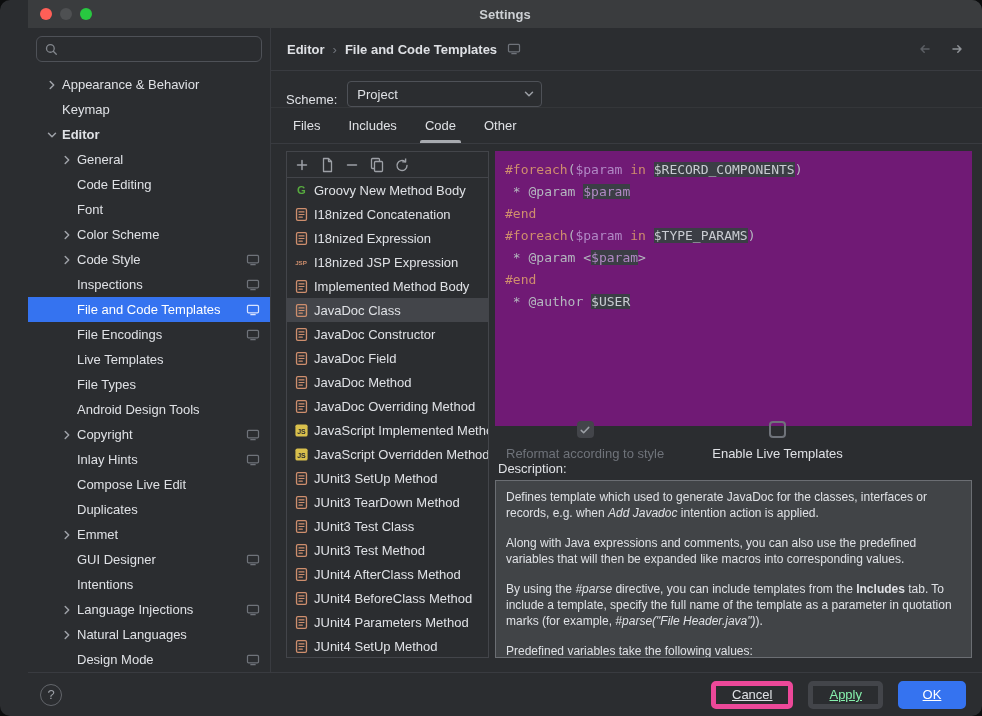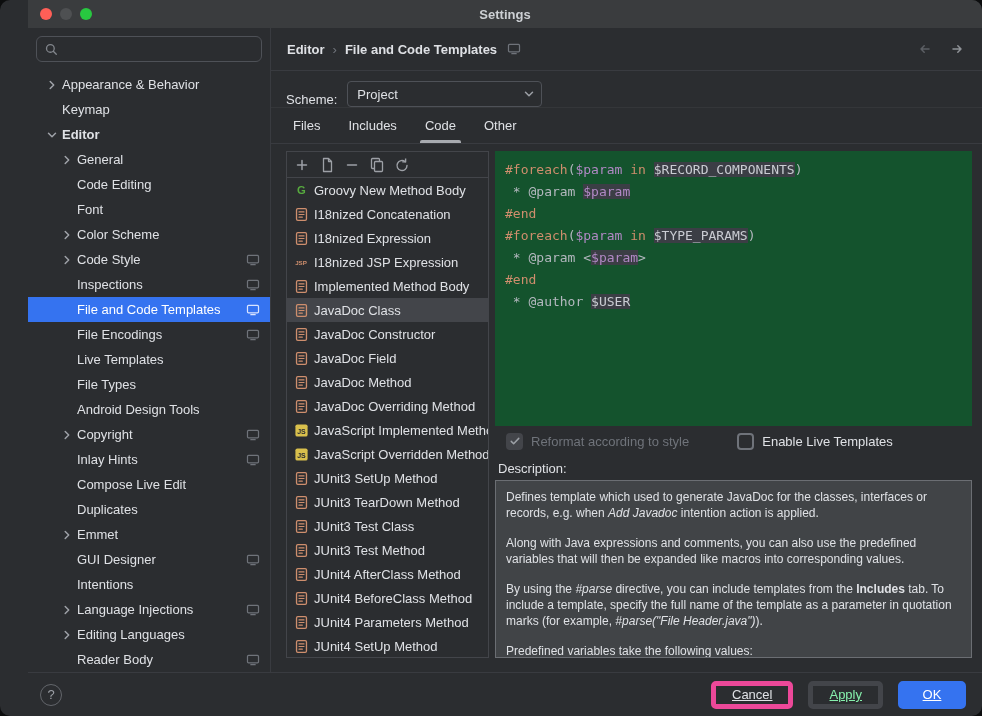--- a/index.html
+++ b/index.html
@@ -56,31 +56,31 @@
 
   .list-panel { width:203px; flex:0 0 203px; border:1px solid #43454A; background:#2B2D30; display:flex; flex-direction:column; min-height:0; }
   .ltoolbar { height:26px; flex:0 0 26px; border-bottom:1px solid #43454A; display:flex; align-items:center; padding:0 5px; gap:5px; }
   .tbtn { width:20px; height:20px; display:flex; align-items:center; justify-content:center; border-radius:3px; }
   .tlist { flex:1; overflow:hidden; }
   .litem { height:24px; display:flex; align-items:center; gap:5px; padding:0 6px; white-space:nowrap; overflow:hidden; }
   .litem.selected { background:#43454A; }
   .litem .licon { width:16px; flex:0 0 16px; display:flex; justify-content:center; }
 
   .right-col { flex:1; display:flex; flex-direction:column; min-width:0; min-height:0; }
-  .editor { height:275px; flex:0 0 275px; background:#14532d; padding:8px 10px; overflow:hidden;
+  .editor { height:275px; flex:0 0 275px; background:#701a75; padding:8px 10px; overflow:hidden;
             font-family:"DejaVu Sans Mono","Liberation Mono",monospace; font-size:13px; line-height:22px; color:#B4B8BF; }
   .code-line { white-space:pre; }
   .c-kw  { color:#CF8E6D; }
   .c-txt { color:#B4B8BF; }
   .c-var { color:#B189C5; }
   .c-varhl { color:#B189C5; background:#3B3E45; }
   .c-refhl { color:#C9CCD2; background:#3B3E45; }
 
   .opts { height:30px; flex:0 0 30px; display:flex; align-items:center; padding:0 11px; gap:48px; }
-  .opt { display:flex; align-items:center; gap:8px; white-space:nowrap; }
+  .opt { display:flex; align-items:center; gap:8px; white-space:nowrap;flex-direction:column; }
   .cbox { width:17px; height:17px; border-radius:4px; display:flex; align-items:center; justify-content:center; flex:0 0 17px; }
   .cbox.unchecked { border:2px solid #6F737A; }
   .cbox.checked-disabled { background:#43454A; }
   .opt.disabled .olbl { color:#6F737A; }
 
   .desc-label { height:24px; flex:0 0 24px; display:flex; align-items:flex-end; padding:0 3px 4px 3px; }
   .desc-box { flex:1; border:1px solid #6B6E73; background:#414447; padding:8px 10px; overflow:hidden;
               font-size:12px; line-height:16px; color:#DFE1E5; }
   .desc-box .para { margin-bottom:14px; }
   .desc-box .para:last-child { margin-bottom:0; }
@@ -288,25 +288,25 @@
                 <path d="M5.5 13.3h5" fill="none" stroke="#6F737A" stroke-width="1.4" stroke-linecap="round"></path>
               </svg>
             </span>
           </div>
           <div class="trow l2">
             <span class="chev">
               <svg width="16" height="16" viewBox="0 0 16 16">
                 <path d="M6.2 4.5 9.7 8l-3.5 3.5" fill="none" stroke="#9DA0A6" stroke-width="1.5" stroke-linecap="round" stroke-linejoin="round"></path>
               </svg>
             </span>
-            <span class="lbl">Editing Languages</span>
-          </div>
-          <div class="trow l2">
-            <span class="chev"></span>
-            <span class="lbl">Reader Body</span>
+            <span class="lbl">Natural Languages</span>
+          </div>
+          <div class="trow l2">
+            <span class="chev"></span>
+            <span class="lbl">Design Mode</span>
             <span class="mon">
               <svg width="14" height="14" viewBox="0 0 16 16">
                 <rect x="1.7" y="2.7" width="12.6" height="8.6" rx="1.2" fill="none" stroke="#6F737A" stroke-width="1.4"></rect>
                 <path d="M5.5 13.3h5" fill="none" stroke="#6F737A" stroke-width="1.4" stroke-linecap="round"></path>
               </svg>
             </span>
           </div>
         </div>
     </aside>
 

